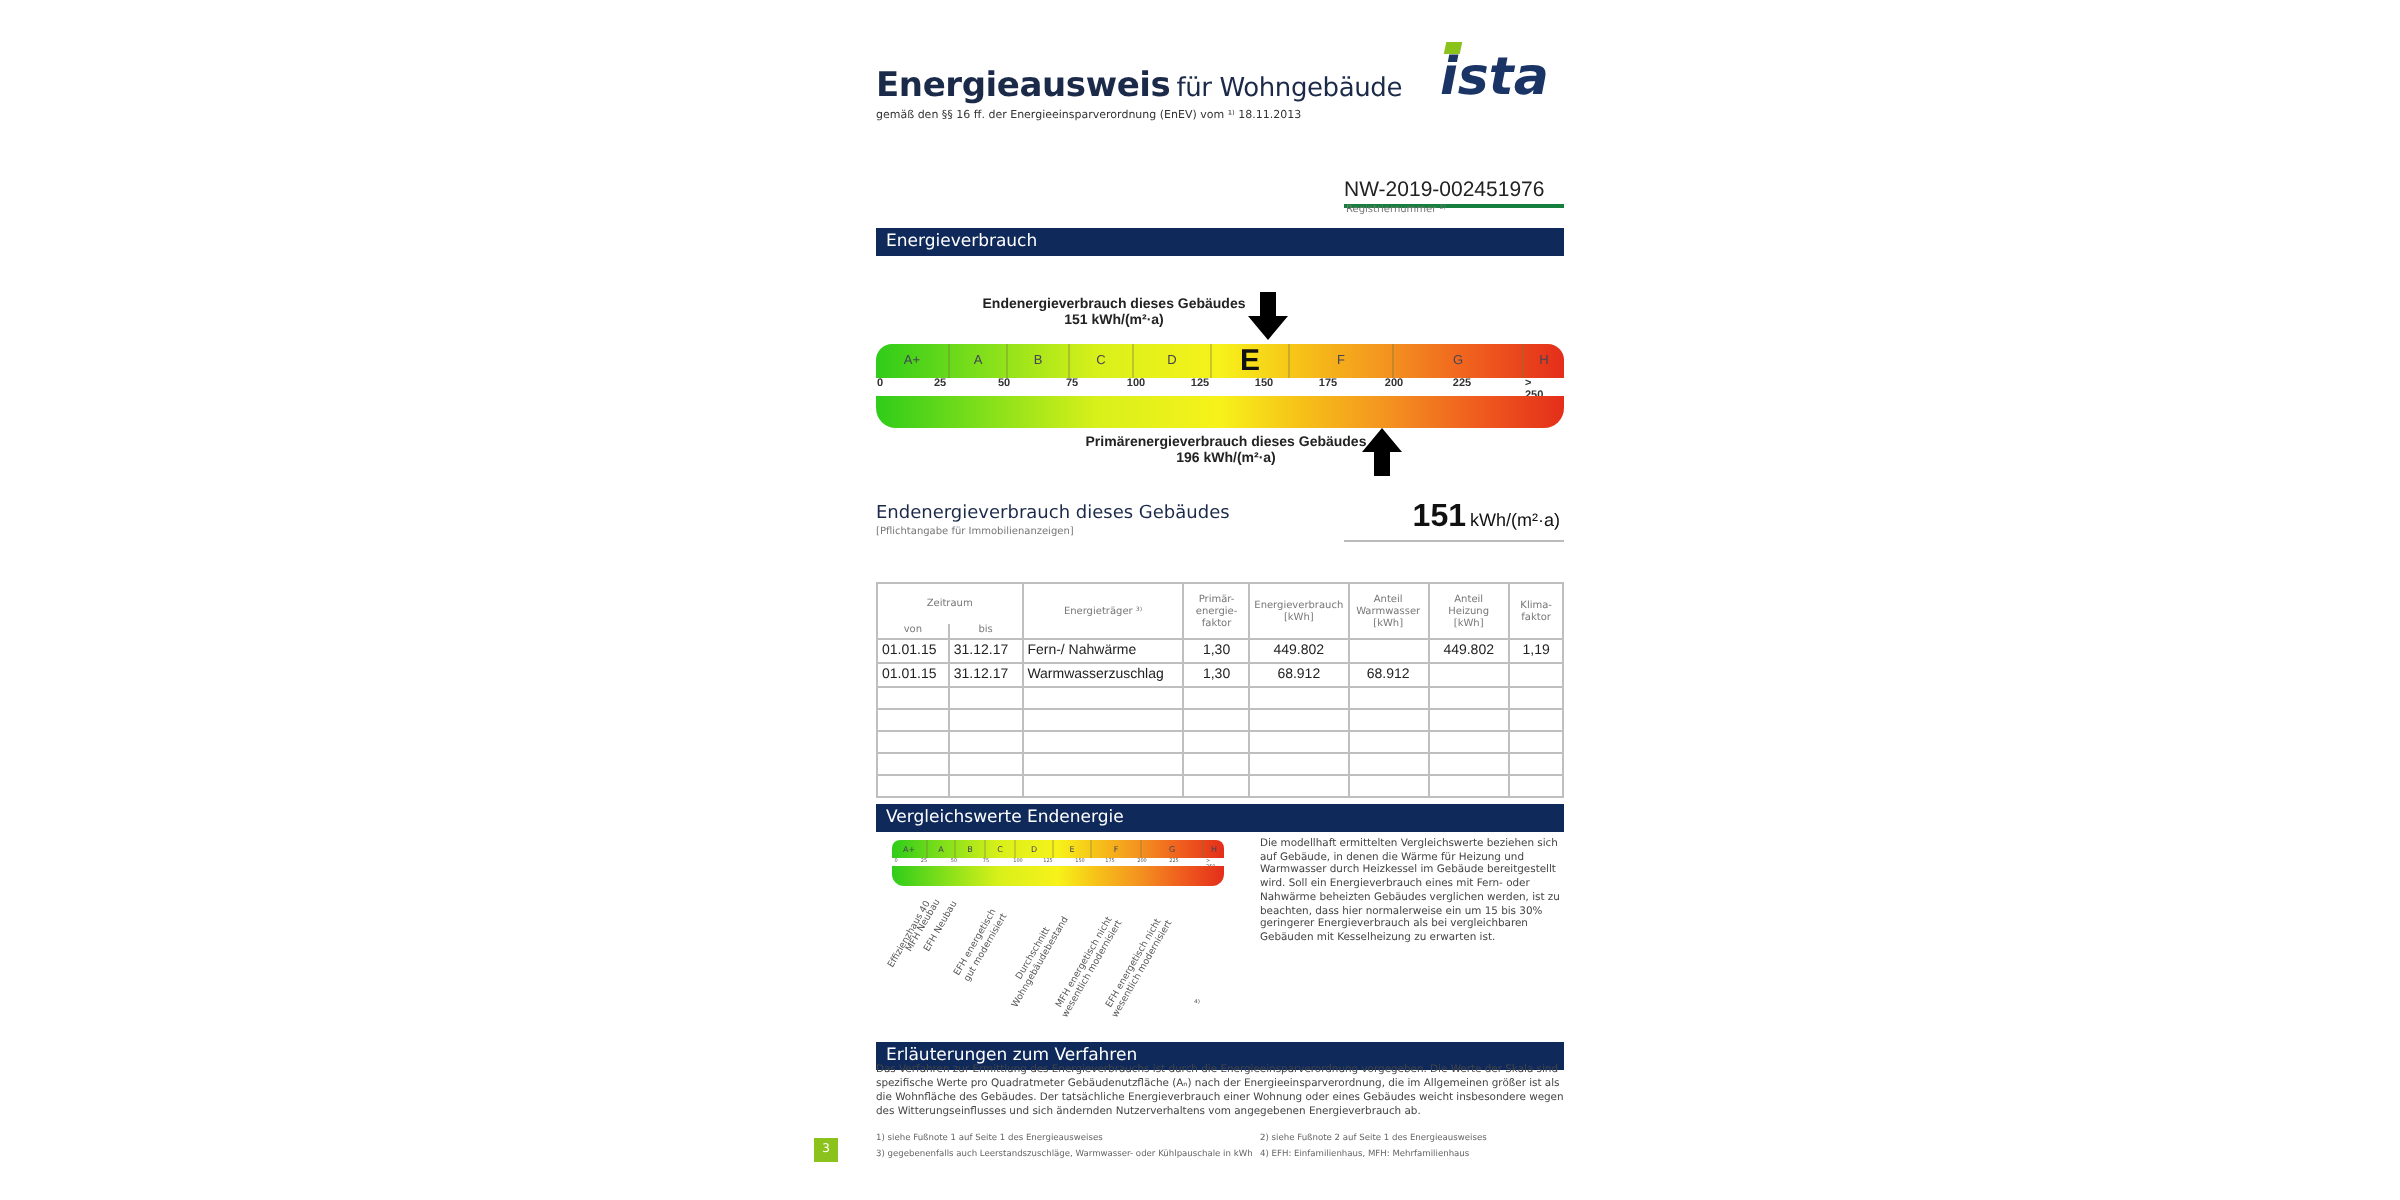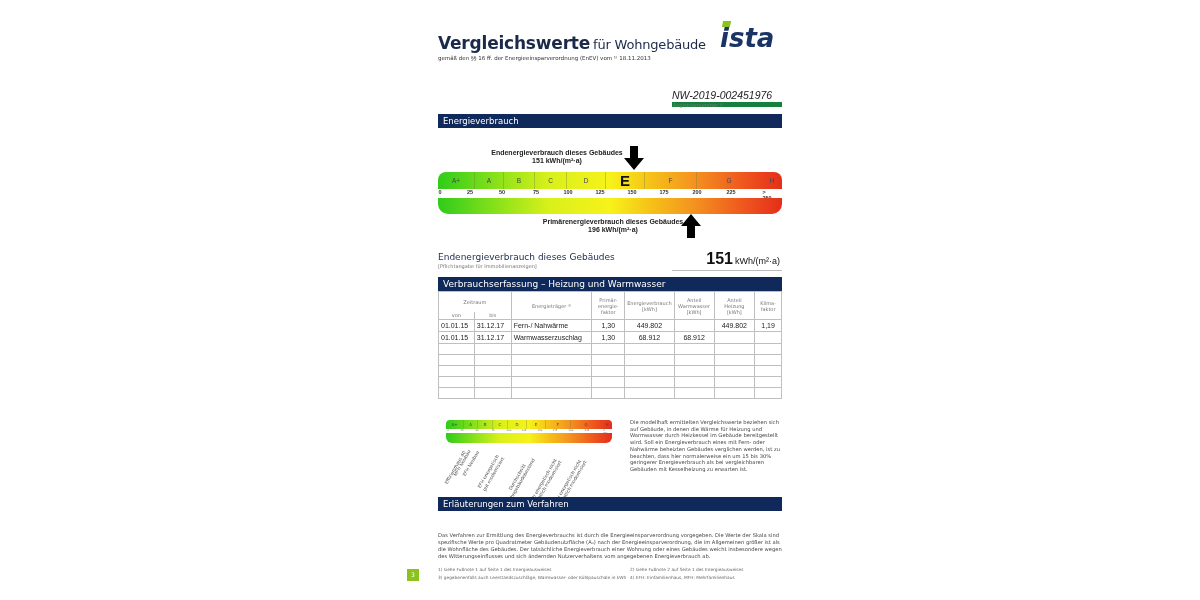--- a/index.html
+++ b/index.html
@@ -8,21 +8,21 @@
 
   .page { position: absolute; left: 0; top: 0; width: 1200px; height: 600px; }
 
   .title { position: absolute; left: 438px; top: 33px; font-size: 17px; font-weight: bold; color: #1c2a4a; letter-spacing: -0.2px; }
   .title .sub { font-size: 13px; font-weight: normal; color: #1c2a4a; margin-left: 3px; }
   .subtitle { position: absolute; left: 438px; top: 55px; font-size: 5.5px; color: #333; }
 
   .logo { position: absolute; left: 718px; top: 17px; width: 66px; height: 34px; text-decoration: underline; }
 
   .section-title { position: absolute; left: 438px; top: 89px; font-size: 12.5px; color: #1c2a4a; letter-spacing: -0.1px; }
-  .regnr { position: absolute; left: 672px; top: 89px; width: 110px; border-bottom: 5px solid #15803d; font-family: "Liberation Sans", sans-serif; font-size: 10.5px; color: #222; padding-bottom: 1px; font-style: italic; }
+  .regnr { position: absolute; left: 672px; top: 89px; width: 110px; border-bottom: 2px solid #15803d; font-family: "Liberation Sans", sans-serif; font-size: 10.5px; color: #222; padding-bottom: 1px; }
   .regnr-label { position: absolute; left: 673px; top: 102px; font-size: 5px; color: #777; }
 
   .band { position: absolute; left: 438px; width: 344px; height: 14px; background: #0f2a5a; color: #fff; font-size: 8.5px; padding: 2px 5px; }
 
   
   .scale-wrap { position: absolute; left: 438px; top: 140px; width: 344px; height: 100px; }
   .scale-top-label { position: absolute; left: 44px; top: 9px; width: 150px; text-align: center; font-family: "Liberation Sans", sans-serif; font-weight: bold; font-size: 7px; color: #222; line-height: 8px; }
   .scale-bottom-label { position: absolute; left: 90px; top: 78px; width: 170px; text-align: center; font-family: "Liberation Sans", sans-serif; font-weight: bold; font-size: 7px; color: #222; line-height: 8px; }
   .bar { position: absolute; left: 0; width: 344px; height: 17px; background: linear-gradient(to right, #2fcc1a 0%, #8ee21a 18%, #d8f01a 32%, #f7f21a 50%, #f6c018 62%, #f49420 74%, #ef5a1e 88%, #e42e1a 100%); }
   .bar.top { top: 32px; border-radius: 8px 8px 0 0; }
@@ -64,21 +64,21 @@
   .footnote { position: absolute; font-size: 4.3px; color: #666; }
 
   .page-num { position: absolute; left: 407px; top: 569px; width: 12px; height: 12px; background: #8bc21c; color: #fff; font-size: 6px; text-align: center; line-height: 12px; }
 </style>
 </head>
 <body>
 
 <div class="page">
 
   <div class="title">
-    <span>Vergleichswerte</span><span class="sub">für Wohngebäude</span>
+    <span>Energieausweis</span><span class="sub">für Wohngebäude</span>
   </div>
   <div class="subtitle">gemäß den §§ 16 ff. der Energieeinsparverordnung (EnEV) vom ¹⁾ 18.11.2013</div>
 
   <div class="logo">
     <svg width="66" height="34" viewBox="0 0 66 34">
       <rect x="6" y="4" width="8" height="6" fill="#8bc21c" transform="skewX(-12)"></rect>
       <text x="2" y="30" font-family="DejaVu Sans, sans-serif" font-weight="bold" font-style="italic" font-size="26" fill="#1b3466">ista</text>
     </svg>
   </div>
 
@@ -134,21 +134,20 @@
 
   <div class="endenergie-row">
     <div class="endenergie-label">Endenergieverbrauch dieses Gebäudes</div>
     <div class="endenergie-note">[Pflichtangabe für Immobilienanzeigen]</div>
     <div class="endenergie-line"></div>
     <div class="endenergie-value">
       <span class="num">151</span><span class="unit">kWh/(m²·a)</span>
     </div>
   </div>
 
-  <div class="band" style="top:277px;font-size:9px;">Verbrauchserfassung – Heizung und Warmwasser</div>
 
   <table class="verbrauch">
     <colgroup>
       <col style="width:36px">
         <col style="width:37px">
         <col style="width:81px">
         <col style="width:33px">
         <col style="width:49px">
         <col style="width:40px">
         <col style="width:41px">
@@ -251,20 +250,21 @@
           <td></td>
           <td></td>
           <td></td>
           <td></td>
           <td></td>
           <td></td>
         </tr>
   </tbody>
     </table>
 
+  <div class="band" style="top:402px;">Vergleichswerte Endenergie</div>
 
   <div class="vgl-scale">
     <div class="vgl-bar top">
       <div class="seg" style="left:0;width:18px;">A+</div>
       <div class="seg" style="left:18px;width:14px;">A</div>
       <div class="seg" style="left:32px;width:15px;">B</div>
       <div class="seg" style="left:47px;width:15px;">C</div>
       <div class="seg" style="left:62px;width:19px;">D</div>
       <div class="seg" style="left:81px;width:19px;">E</div>
       <div class="seg" style="left:100px;width:25px;">F</div>
@@ -295,21 +295,21 @@
   <div class="rot-label" style="left:512px; top:486px;">Durchschnitt</div>
   <div class="rot-label" style="left:510px; top:500px;">Wohngebäudebestand</div>
   <div class="rot-label" style="left:532px; top:500px;">MFH energetisch nicht</div>
   <div class="rot-label" style="left:535px; top:505px;">wesentlich modernisiert</div>
   <div class="rot-label" style="left:557px; top:500px;">EFH energetisch nicht</div>
   <div class="rot-label" style="left:560px; top:505px;">wesentlich modernisiert</div>
   <div class="rot-label" style="left:597px; top:500px; transform:none;">⁴⁾</div>
 
   <div class="vgl-text">Die modellhaft ermittelten Vergleichswerte beziehen sich auf Gebäude, in denen die Wärme für Heizung und Warmwasser durch Heizkessel im Gebäude bereitgestellt wird. Soll ein Energieverbrauch eines mit Fern- oder Nahwärme beheizten Gebäudes verglichen werden, ist zu beachten, dass hier normalerweise ein um 15 bis 30% geringerer Energieverbrauch als bei vergleichbaren Gebäuden mit Kesselheizung zu erwarten ist.</div>
 
-  <div class="band" style="top:497px;">Erläuterungen zum Verfahren</div>
+  <div class="band" style="top:521px;">Erläuterungen zum Verfahren</div>
   <div class="erl-text">Das Verfahren zur Ermittlung des Energieverbrauchs ist durch die Energieeinsparverordnung vorgegeben. Die Werte der Skala sind spezifische Werte pro Quadratmeter Gebäudenutzfläche (Aₙ) nach der Energieeinsparverordnung, die im Allgemeinen größer ist als die Wohnfläche des Gebäudes. Der tatsächliche Energieverbrauch einer Wohnung oder eines Gebäudes weicht insbesondere wegen des Witterungseinflusses und sich ändernden Nutzerverhaltens vom angegebenen Energieverbrauch ab.</div>
 
   <div class="footnote" style="left:438px; top:567px;">1) siehe Fußnote 1 auf Seite 1 des Energieausweises</div>
   <div class="footnote" style="left:630px; top:567px;">2) siehe Fußnote 2 auf Seite 1 des Energieausweises</div>
   <div class="footnote" style="left:438px; top:575px;">3) gegebenenfalls auch Leerstandszuschläge, Warmwasser- oder Kühlpauschale in kWh</div>
   <div class="footnote" style="left:630px; top:575px;">4) EFH: Einfamilienhaus, MFH: Mehrfamilienhaus</div>
 
   <div class="page-num">3</div>
 </div>
 

